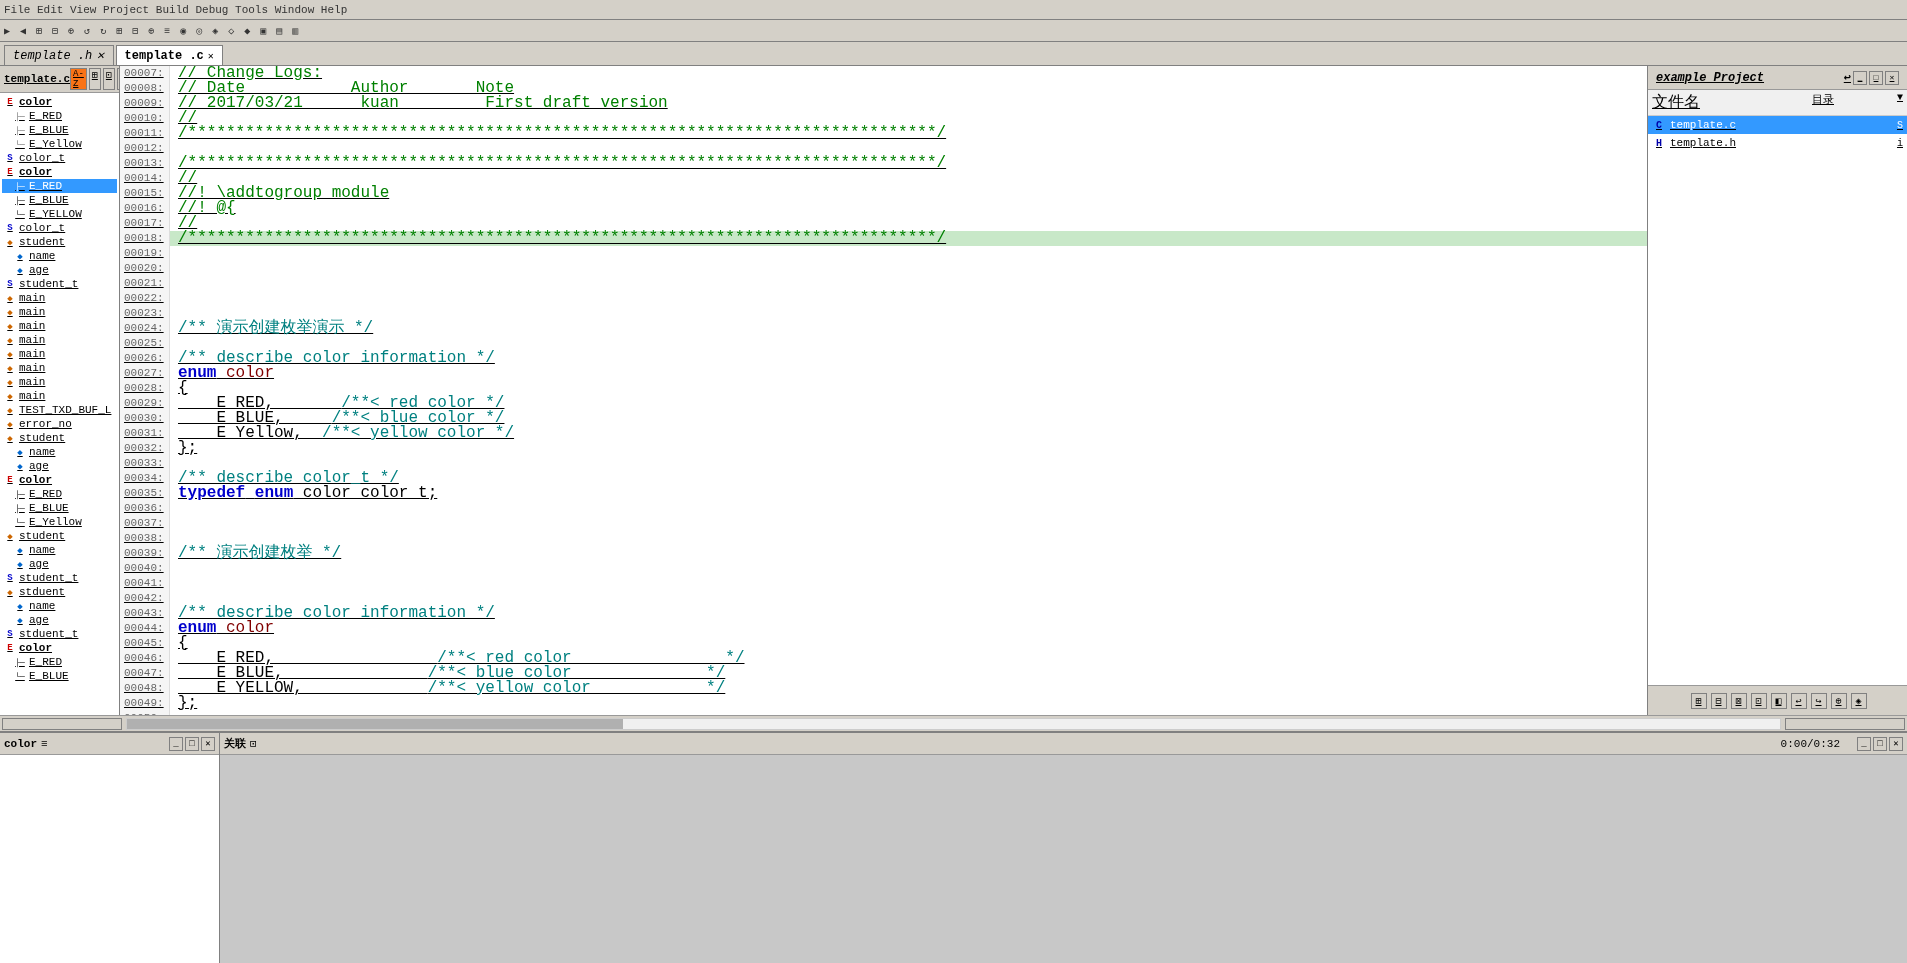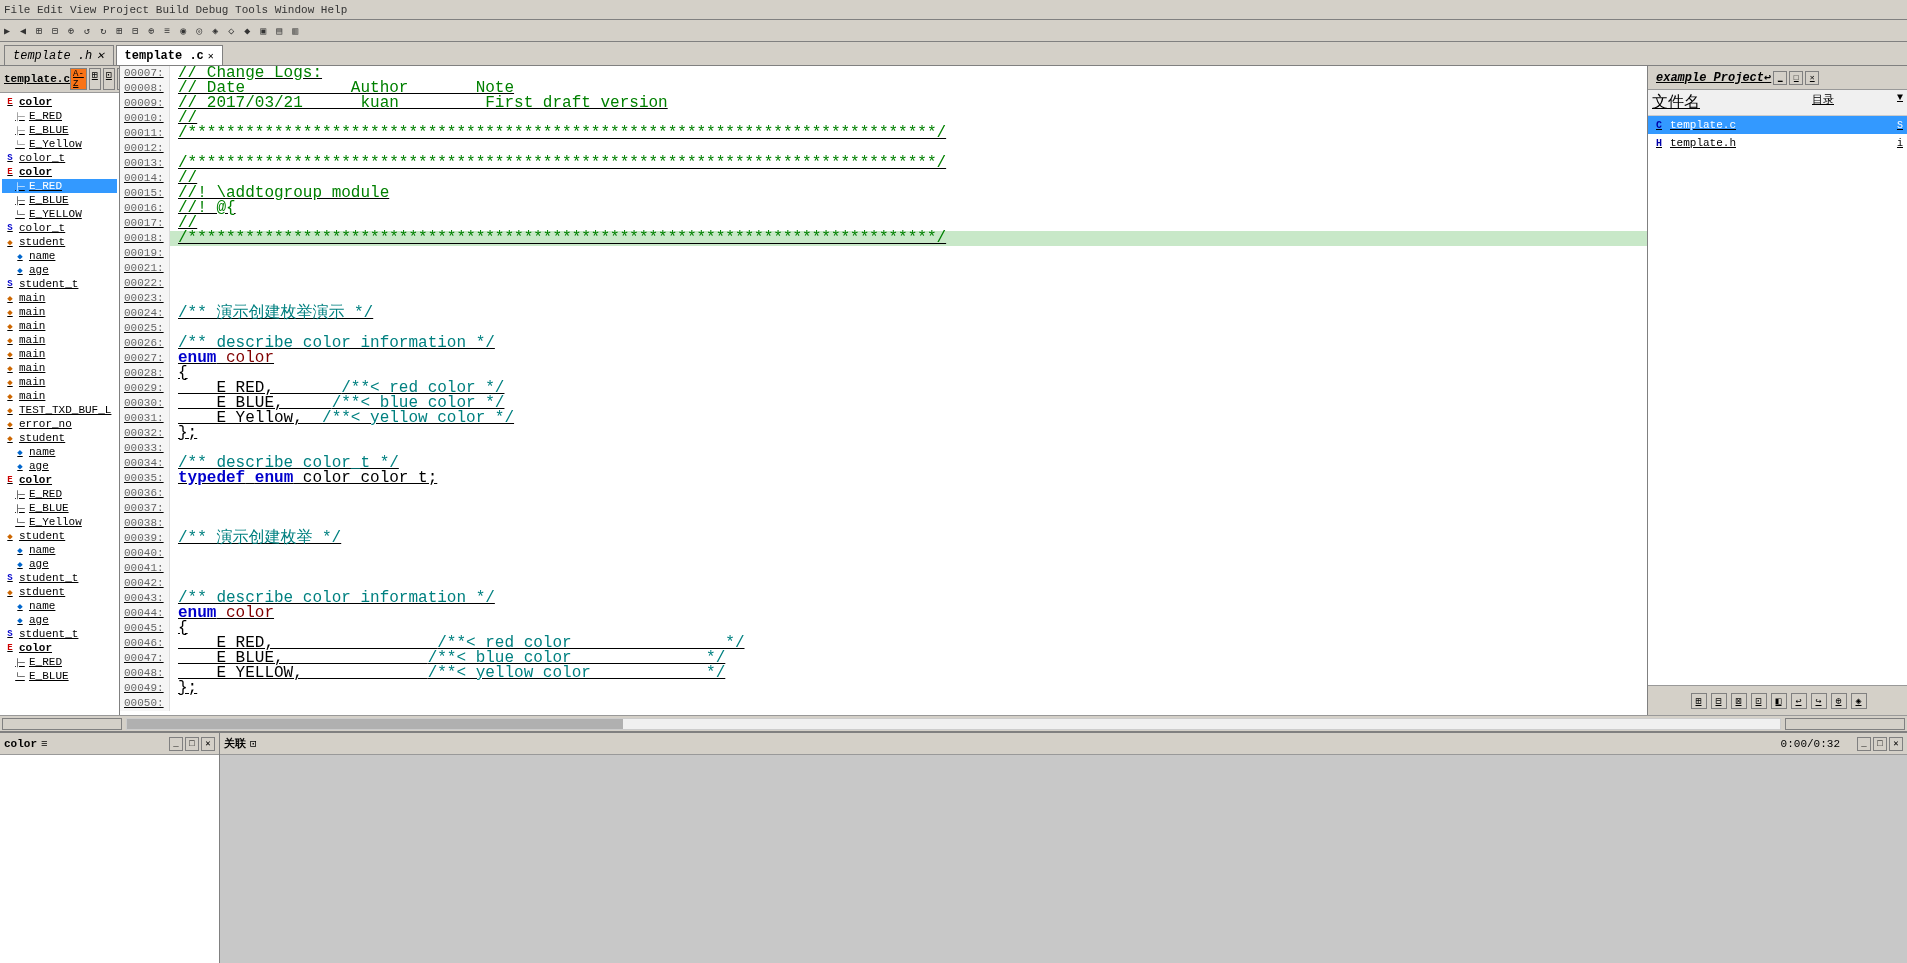--- a/index.html
+++ b/index.html
@@ -149,21 +149,21 @@
     }
     .project-header {
       height: 24px;
       background: #d4d0c8;
       display: flex;
       align-items: center;
       padding: 0 8px;
       font-size: 12px;
       font-weight: bold;
       border-bottom: 1px solid #999;
-      justify-content: flex-start;
+      justify-content: space-between;
     }
     .project-cols {
       display: flex;
       padding: 2px 4px;
       font-size: 11px;
       border-bottom: 1px solid #ccc;
       background: #f0f0f0;
     }
     .project-col-name { width: 160px; font-size: 16px; }
     .project-col-dir { flex: 1; font-size: 11px; }
@@ -538,20 +538,24 @@
       <div class="code-line">
           <span class="line-num">00017:</span>
           <span class="line-code c-comment">//</span>
         </div>
       <div class="code-line highlighted">
           <span class="line-num">00018:</span>
           <span class="line-code c-comment">/******************************************************************************/</span>
         </div>
       <div class="code-line">
           <span class="line-num">00019:</span>
+          <span class="line-code"></span>
+        </div>
+      <div class="code-line">
+          <span class="line-num">00020:</span>
           <span class="line-code"></span>
         </div>
       <div class="code-line">
           <span class="line-num">00021:</span>
           <span class="line-code"></span>
         </div>
       <div class="code-line">
           <span class="line-num">00022:</span>
           <span class="line-code"></span>
         </div>

